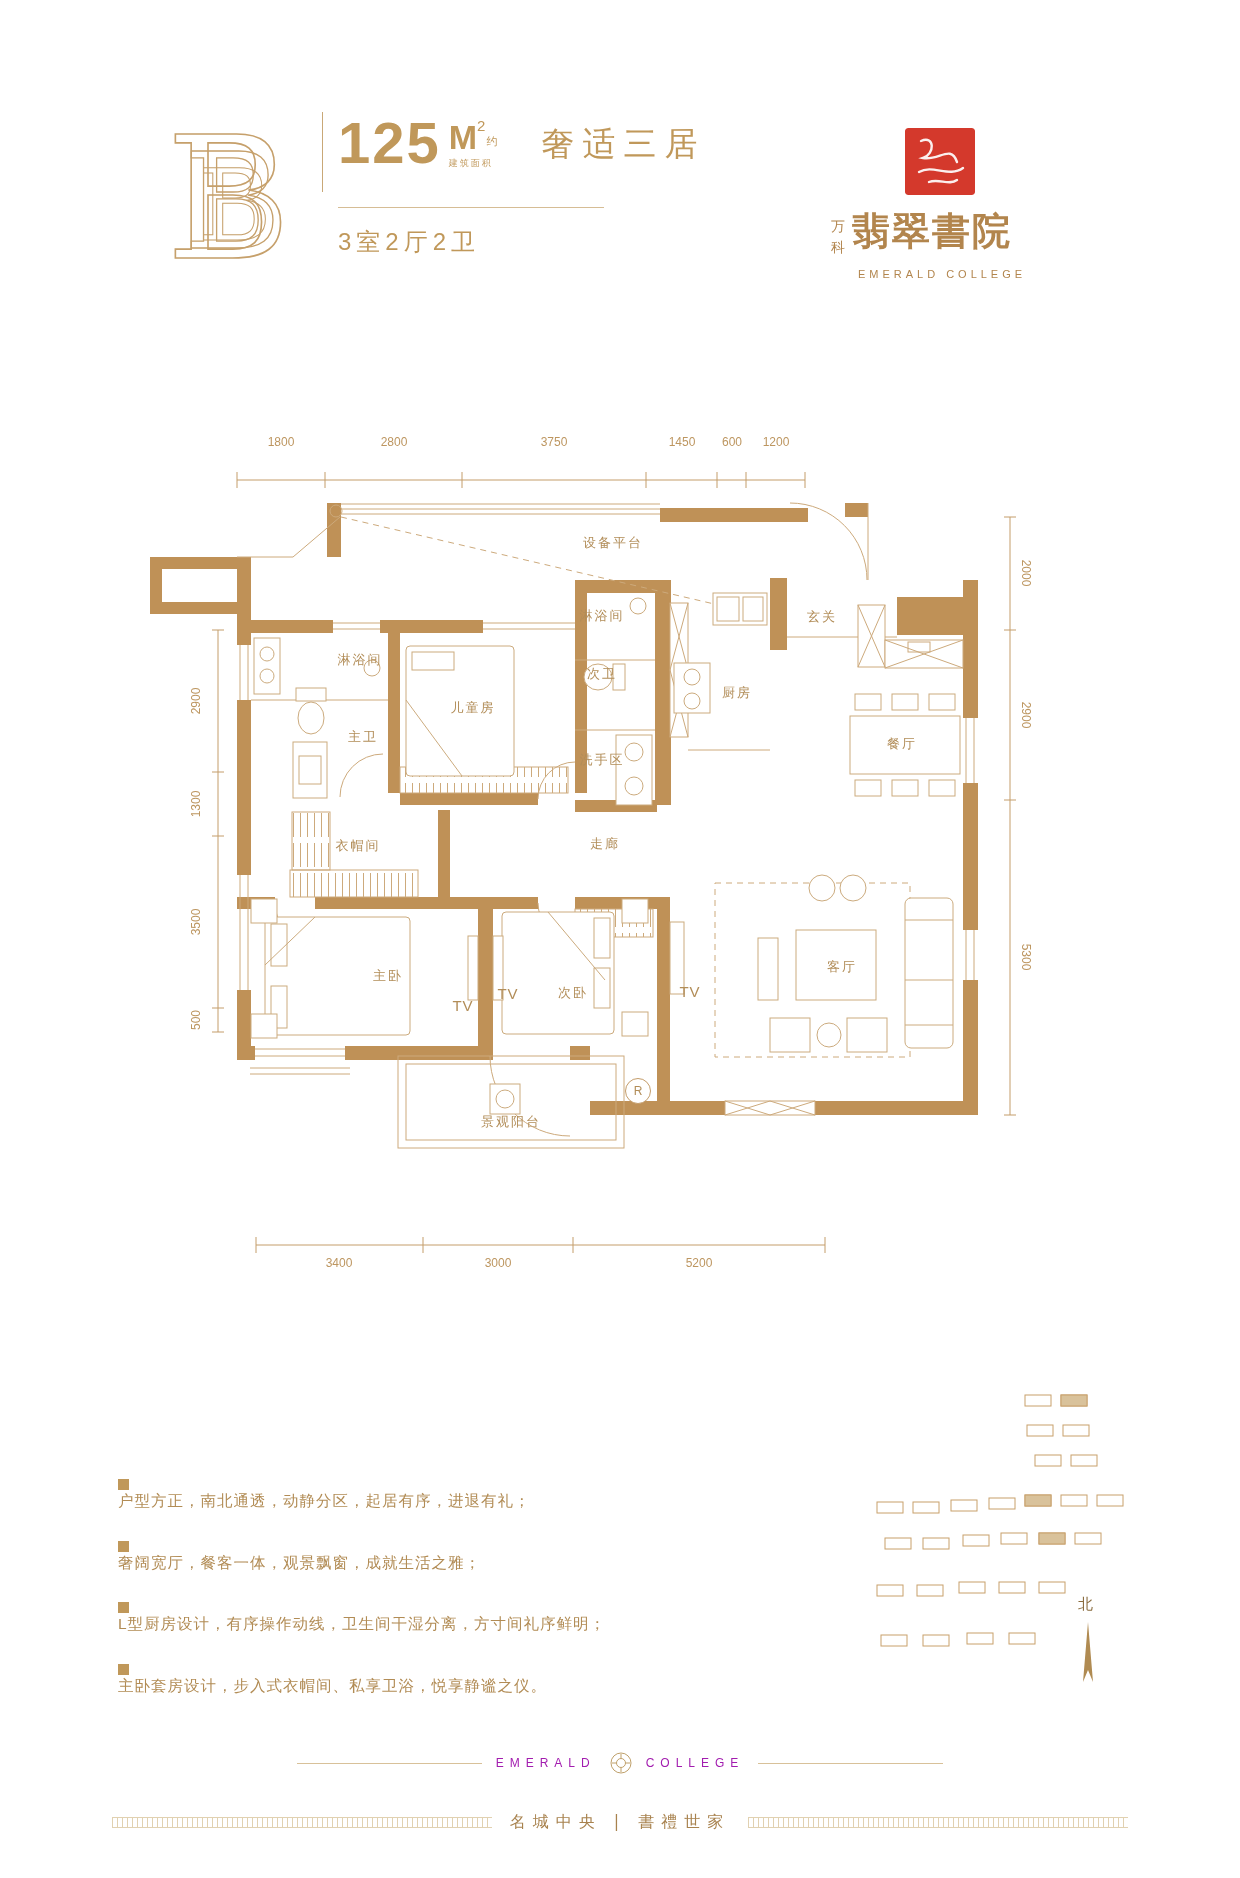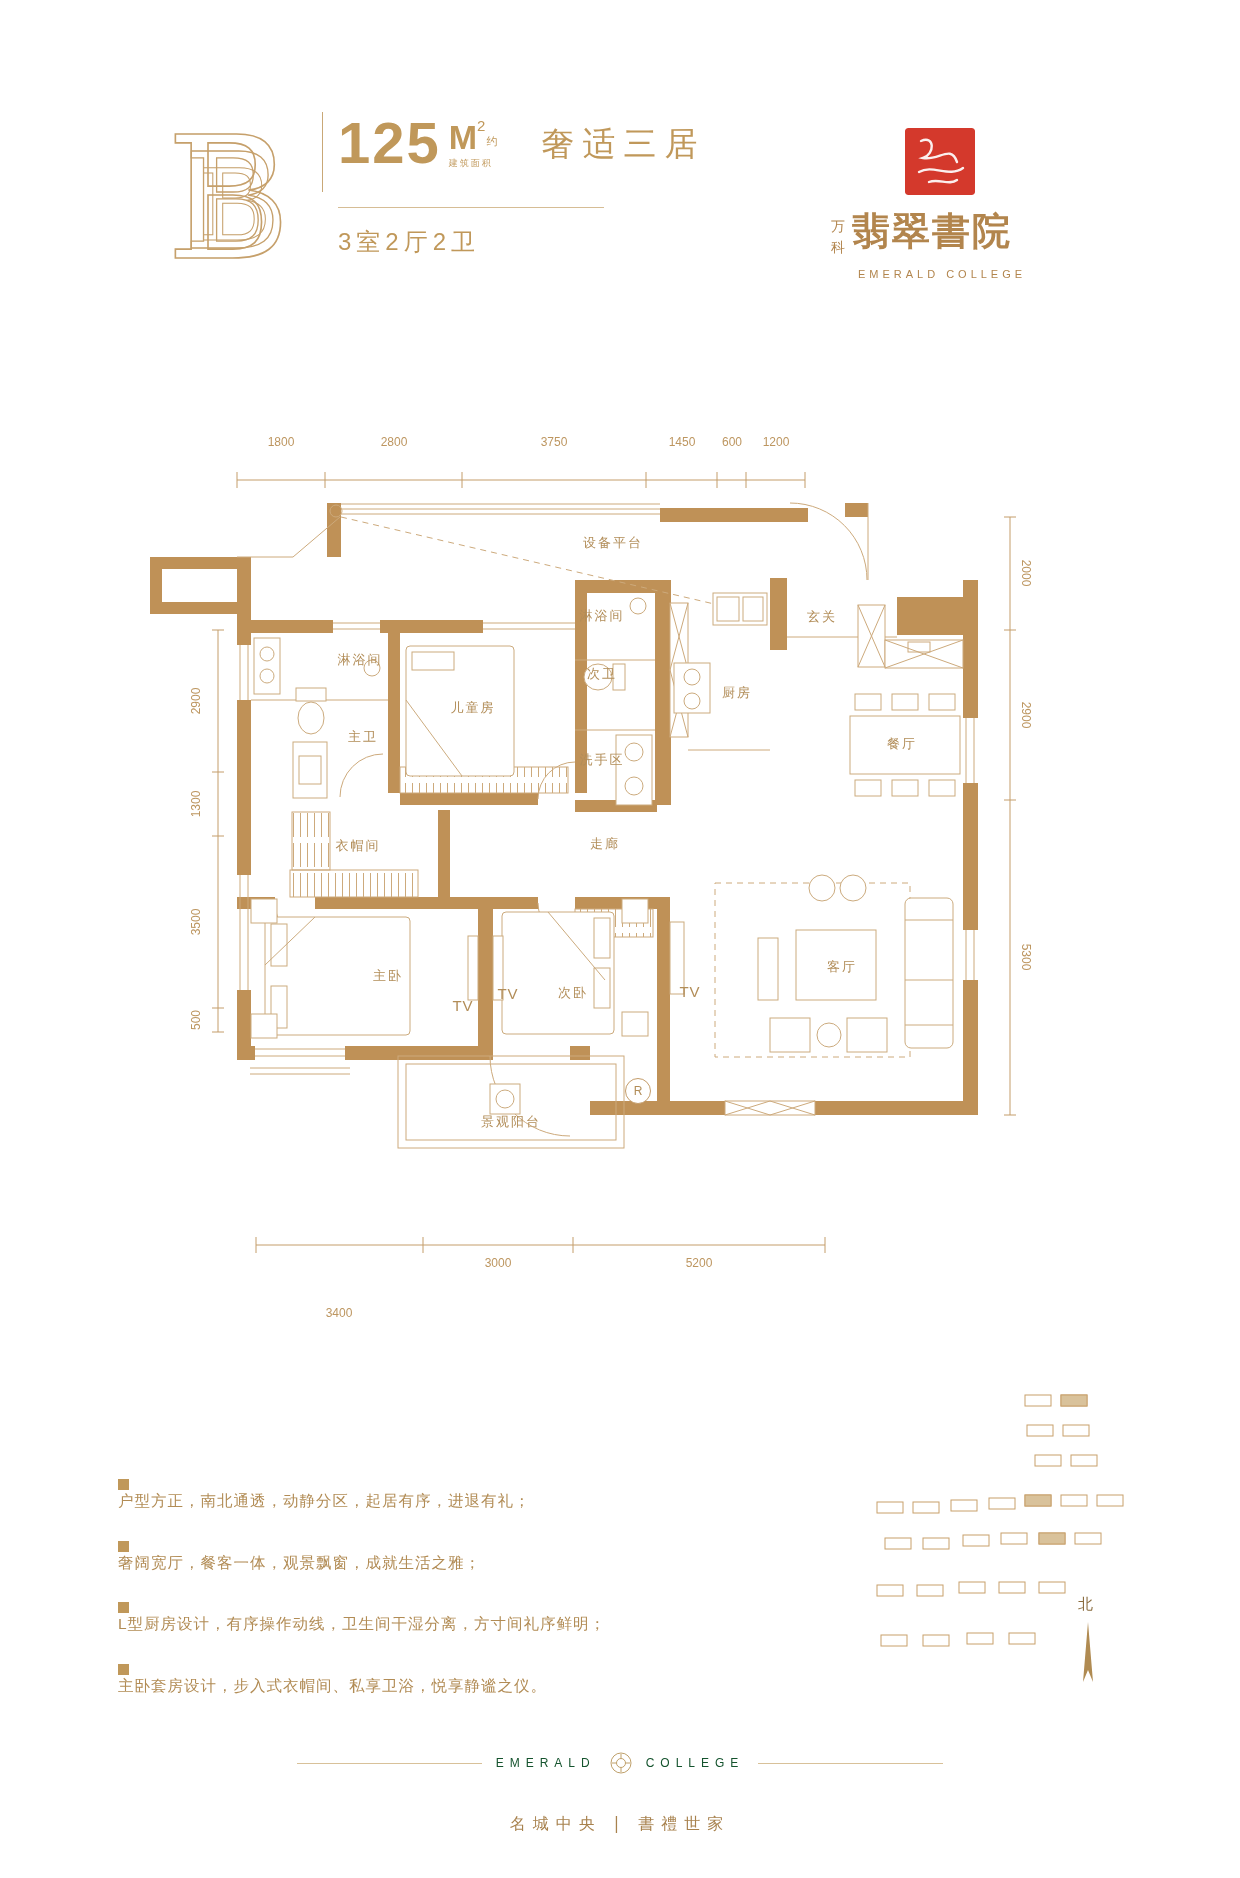--- a/index.html
+++ b/index.html
@@ -35,24 +35,24 @@
   .r-badge{position:absolute;width:24px;height:24px;border:1px solid #c49d6b;border-radius:50%;color:#b28d58;font-size:12px;text-align:center;line-height:24px;background:#fff;}
   
   .features{left:118px;top:1474px;list-style:none;margin:0;padding:0;}
   .features li{display:flex;align-items:flex-start;margin-bottom:24px;flex-direction:column;}
   .bullet-sq{width:11px;height:11px;background:#c0985a;margin:5px 16px 0 0;flex:none;}
   .feature-text{font-size:15.5px;letter-spacing:1px;color:#b28c55;line-height:1.4;}
   
   .siteplan{left:875px;top:1390px;width:280px;height:310px;}
   .north-label{position:absolute;left:203px;top:205px;font-size:15px;color:#8a6c3f;}
   
-  .footer-en{left:0;top:1752px;width:1240px;display:flex;justify-content:center;align-items:center;gap:14px;color:#14532d;}
+  .footer-en{left:0;top:1752px;width:1240px;display:flex;justify-content:center;align-items:center;gap:14px;color:#a21caf;}
   .footer-en .rule{width:185px;height:1px;background:#d8c199;}
   .footer-en .word{font-size:12px;letter-spacing:6px;}
-  .footer-band{left:112px;top:1812px;width:1016px;display:flex;align-items:center;flex-direction:column;}
+  .footer-band{left:112px;top:1812px;width:1016px;display:flex;align-items:center;}
   .band-strip{flex:1;height:9px;border-top:1px solid #dcc9a4;border-bottom:1px solid #dcc9a4;background:repeating-linear-gradient(90deg,#dcc9a4 0 1px,transparent 1px 5px);opacity:.85;}
   .band-text{padding:0 18px;font-size:16px;letter-spacing:7px;color:#a8824e;font-family:"DejaVu Serif",serif;}
 </style>
 </head>
 <body>
 
 <svg class="abs b-logo" width="160" height="180" viewBox="0 0 160 180">
   <g fill="none" stroke="#c6a06b">
     <text x="6" y="158" font-family="DejaVu Serif, serif" font-size="170" stroke-width="1.6">B</text>
     <text x="24" y="148" font-family="DejaVu Serif, serif" font-size="132" stroke-width="1.3">B</text>
@@ -277,21 +277,21 @@
   <span class="dim" style="left:532px;top:22px">1450</span>
   <span class="dim" style="left:582px;top:22px">600</span>
   <span class="dim" style="left:626px;top:22px">1200</span>
   <span class="dim rl" style="left:46px;top:281px">2900</span>
   <span class="dim rl" style="left:46px;top:384px">1300</span>
   <span class="dim rl" style="left:46px;top:502px">3500</span>
   <span class="dim rl" style="left:46px;top:600px">500</span>
   <span class="dim rr" style="left:876px;top:153px">2000</span>
   <span class="dim rr" style="left:876px;top:295px">2900</span>
   <span class="dim rr" style="left:876px;top:537px">5300</span>
-  <span class="dim" style="left:189px;top:893px">3400</span>
+  <span class="dim" style="left:189px;top:843px">3400</span>
   <span class="dim" style="left:348px;top:843px">3000</span>
   <span class="dim" style="left:549px;top:843px">5200</span>
 
   
   <span class="room-label" style="left:463px;top:123px">设备平台</span>
   <span class="room-label" style="left:210px;top:240px">淋浴间</span>
   <span class="room-label" style="left:213px;top:317px">主卫</span>
   <span class="room-label" style="left:323px;top:288px">儿童房</span>
   <span class="room-label" style="left:452px;top:196px">淋浴间</span>
   <span class="room-label" style="left:452px;top:254px">次卫</span>

